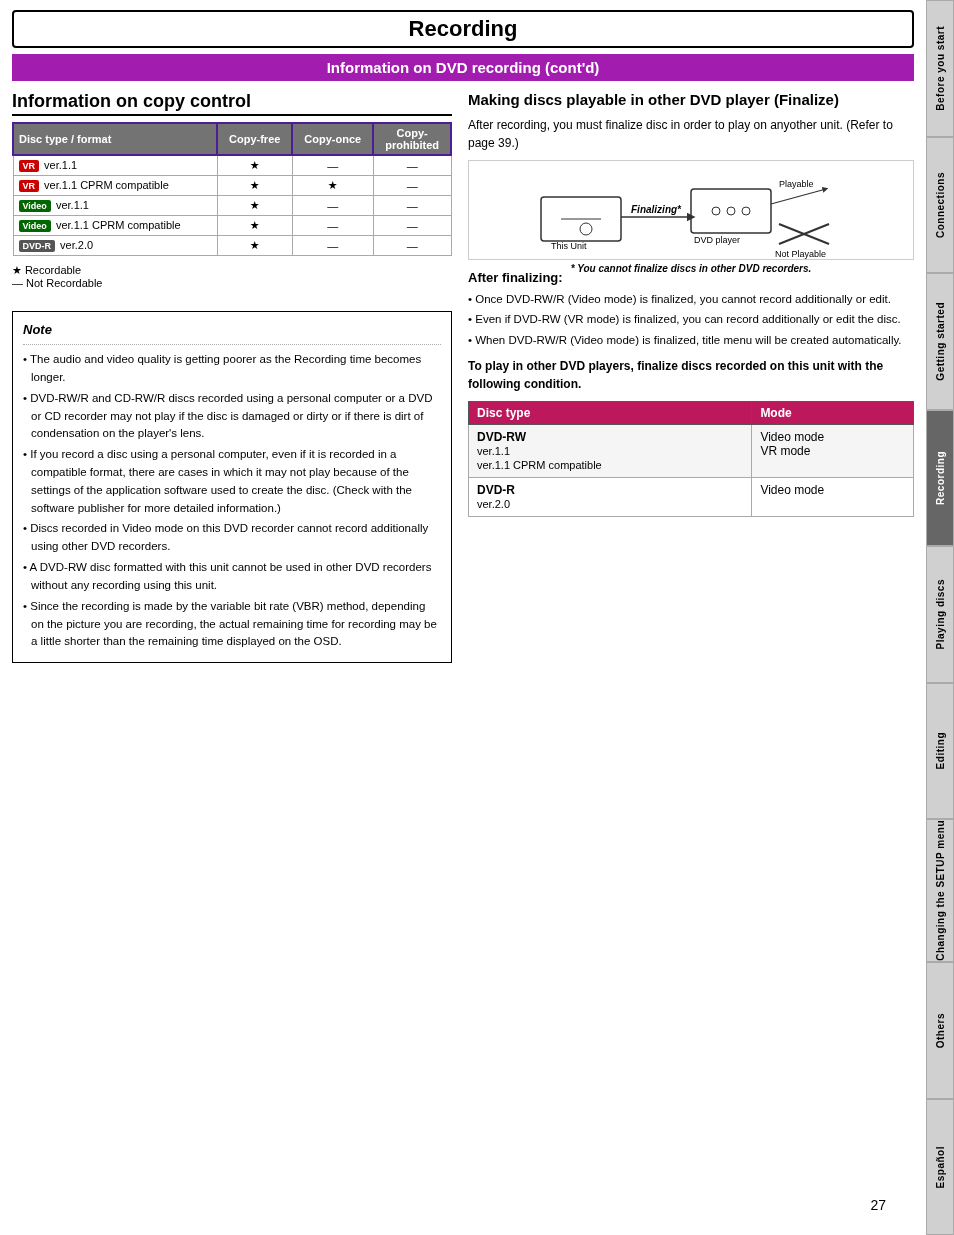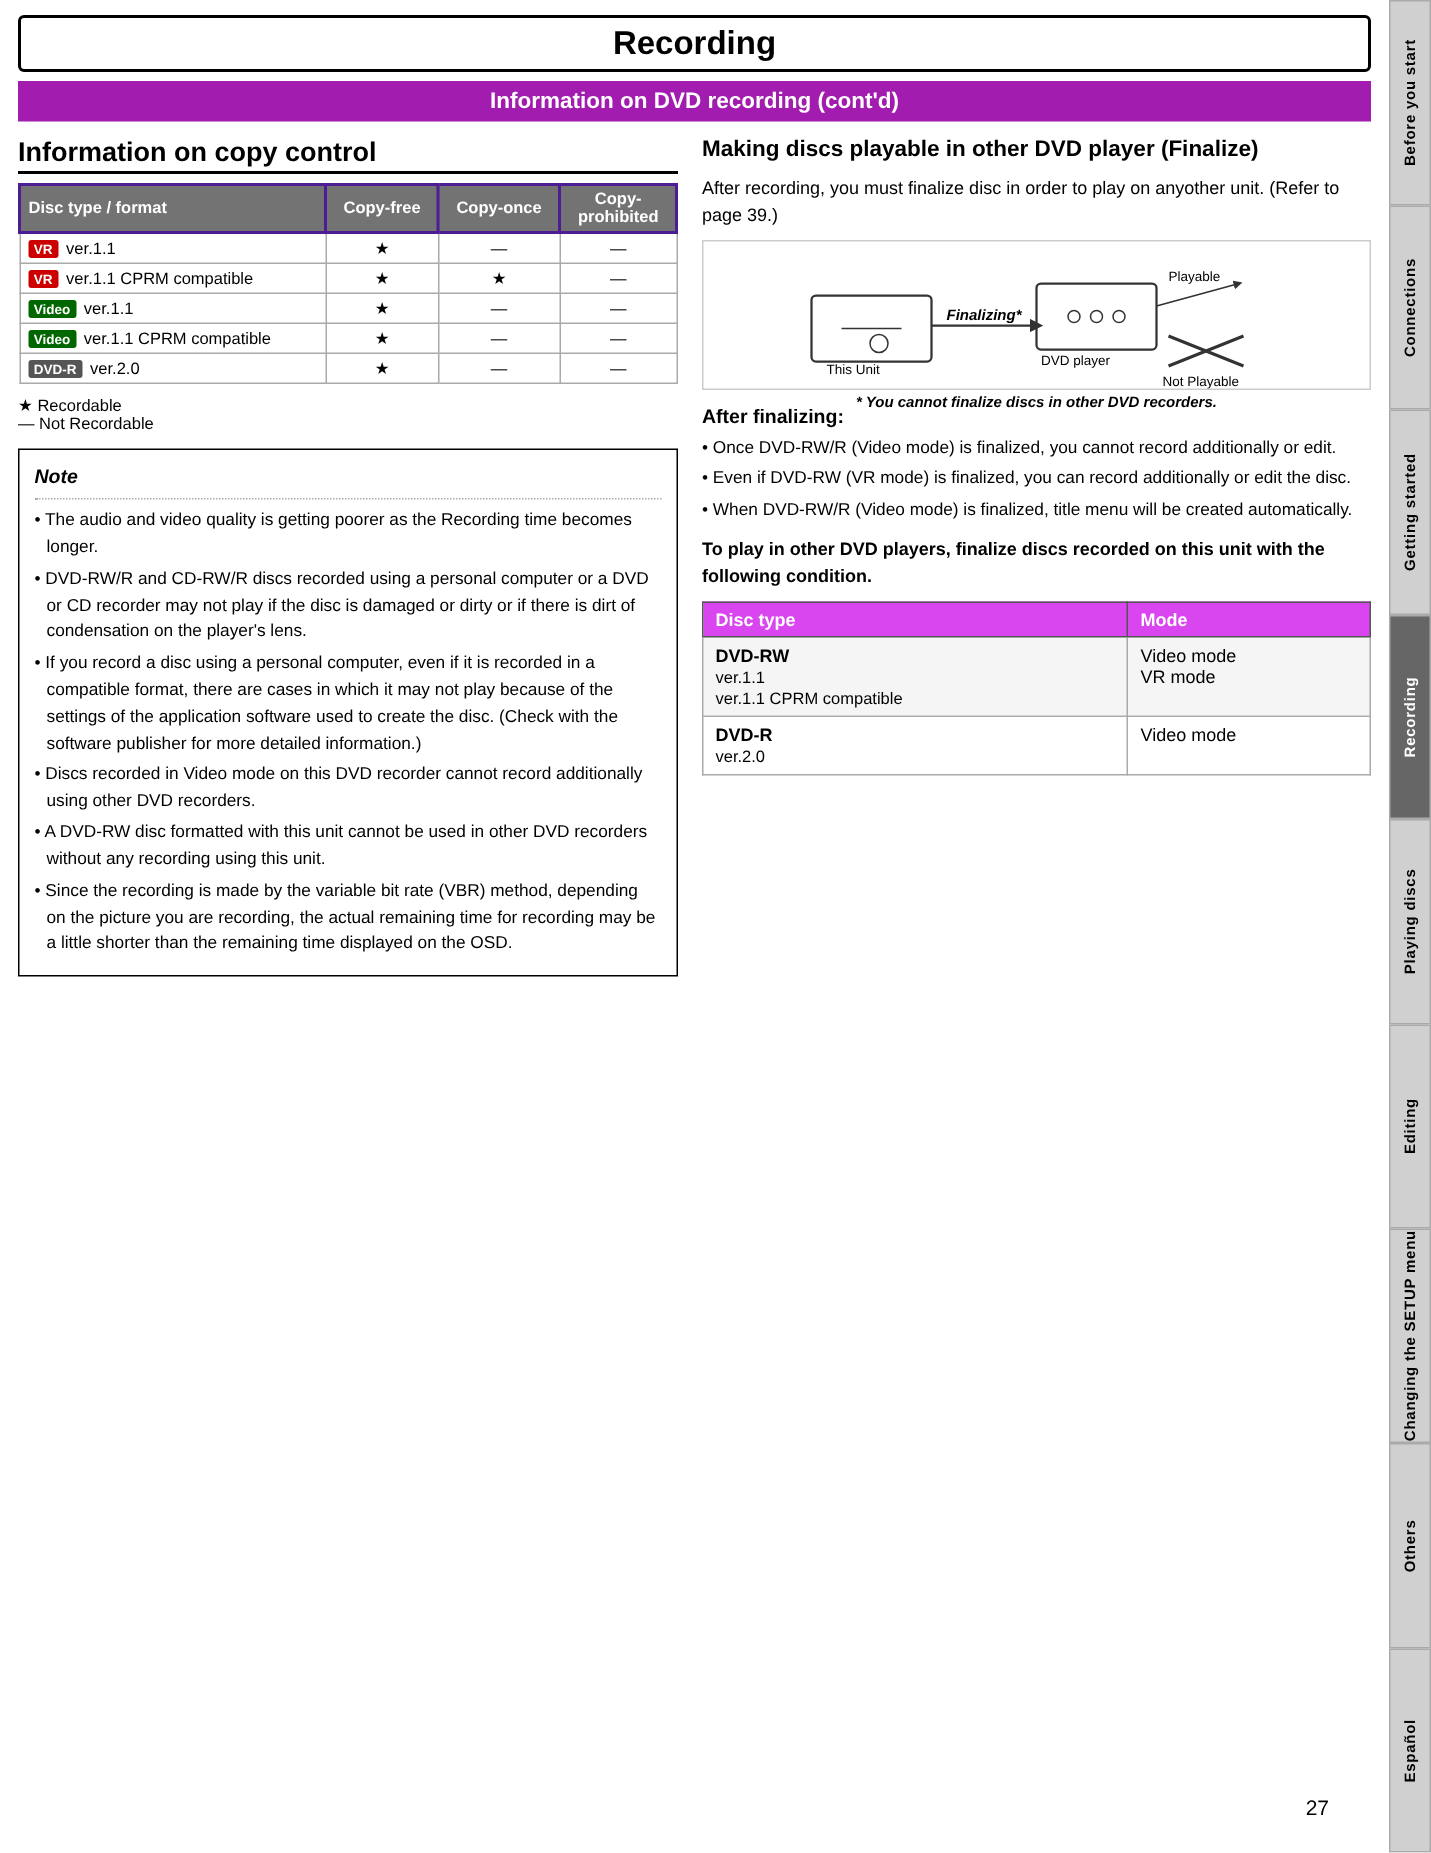--- a/index.html
+++ b/index.html
@@ -157,21 +157,21 @@
       font-size: 11px;
       margin-bottom: 8px;
     }
 
     
     .note-box {
       border: 1px solid #000;
       padding: 8px 10px;
       font-size: 11.5px;
       line-height: 1.55;
-      margin-top: 10px;
+      margin-top: 22px;
     }
     .note-title {
       font-style: italic;
       font-weight: bold;
       font-size: 13px;
       margin-bottom: 4px;
     }
     .note-dots {
       border-bottom: 1px dotted #aaa;
       margin-bottom: 6px;
@@ -230,21 +230,21 @@
       line-height: 1.5;
     }
 
     
     .mode-table {
       width: 100%;
       border-collapse: collapse;
       font-size: 12px;
     }
     .mode-table th {
-      background: #d946ef;
+      background: #be185d;
       color: #fff;
       border: 1px solid #555;
       padding: 4px 8px;
       text-align: left;
       font-size: 12px;
     }
     .mode-table td {
       border: 1px solid #aaa;
       padding: 5px 8px;
       vertical-align: top;

